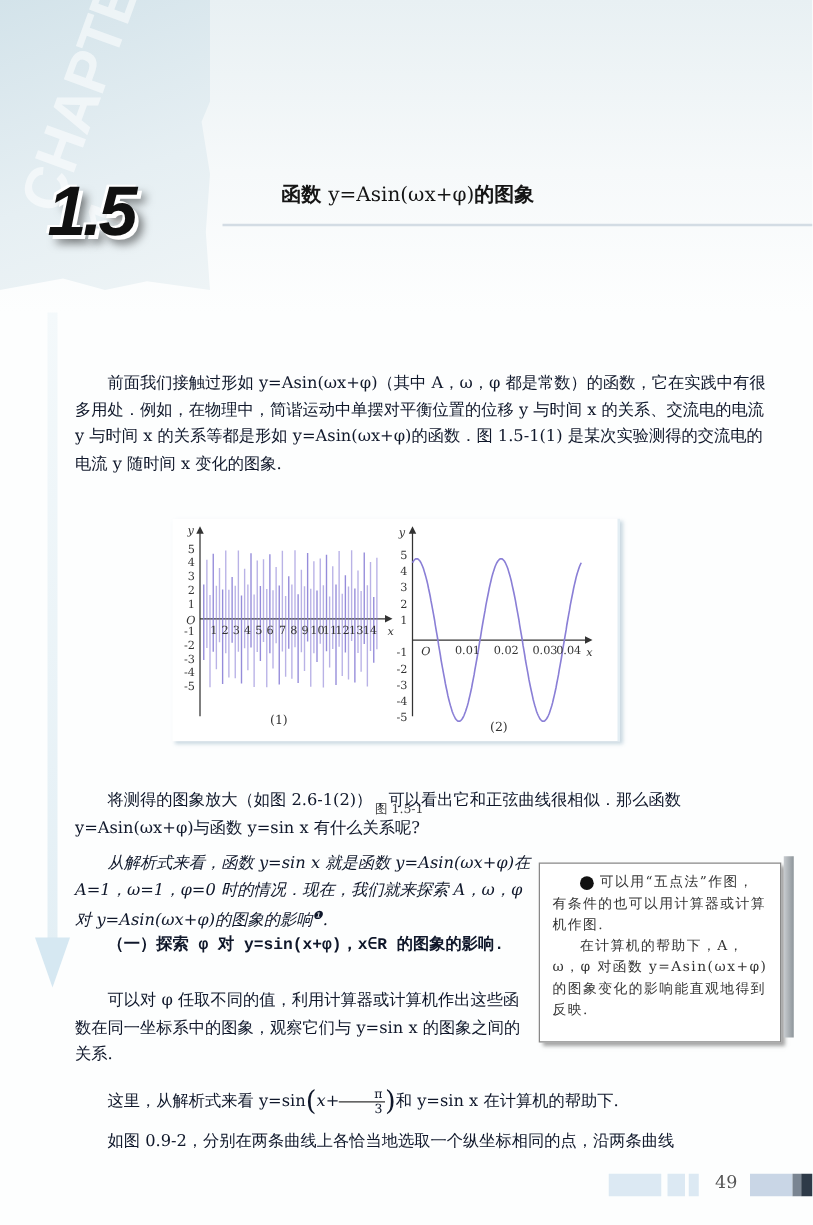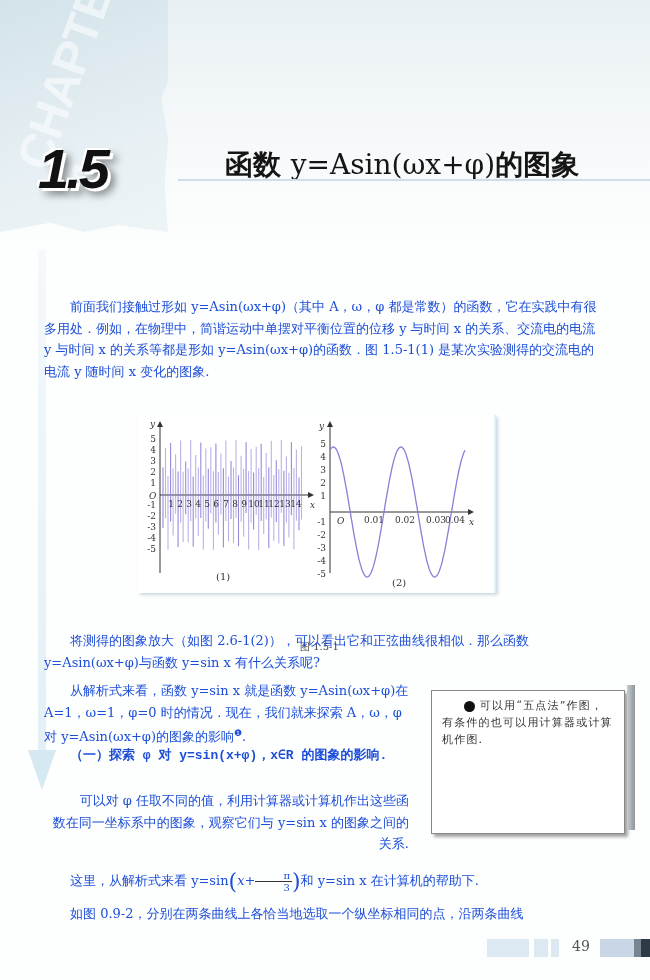--- a/index.html
+++ b/index.html
@@ -11,32 +11,32 @@
                    background:linear-gradient(160deg,#d3e3ea 0%,#e6eff3 60%,#eef4f6 100%);
                    box-shadow:4px 4px 8px rgba(120,150,160,0.35);
                    clip-path:polygon(0 0,100% 0,100% 35%,96% 42%,100% 60%,98% 80%,100% 100%,70% 97%,50% 100%,30% 96%,0 100%); }
   .chapter-word { position:absolute; left:-4px; top:72px; font-family:"Liberation Sans",sans-serif;
                   font-weight:bold; font-size:48px; color:rgba(255,255,255,0.55);
                   transform:rotate(-70deg); transform-origin:left top; letter-spacing:-1px;
                   left:6px; top:158px; }
   .sec-num { position:absolute; left:38px; top:136px; font-family:"Liberation Sans",sans-serif;
              font-weight:bold; font-style:italic; font-size:56px; color:#111;
              text-shadow:3px 3px 0 #fff, -2px -2px 0 #fff, 6px 6px 8px rgba(0,0,0,0.55); letter-spacing:-3px; }
-  .sec-title { position:absolute; left:225px; top:146px; font-size:28px; font-weight:bold; color:#151515;
+  .sec-title { position:absolute; left:225px; top:146px; font-size:16px; font-weight:bold; color:#151515;
                font-family:"DejaVu Sans","Liberation Sans",sans-serif; }
   .sec-title .math { font-family:"DejaVu Serif",serif; font-weight:normal; }
   .title-rule { position:absolute; left:178px; top:179px; width:472px; height:2px; background:#d3dce4; }
   .left-strip { position:absolute; left:0; top:250px; width:46px; height:560px;
                 border-left:0; }
   .left-strip .stem { position:absolute; left:38px; top:0; width:8px; height:510px;
                       background:linear-gradient(180deg,#f4f9fb,#e3eff5); }
   .left-strip .arrow { position:absolute; left:28px; top:500px; width:0; height:0;
                        border-left:14px solid transparent; border-right:14px solid transparent;
                        border-top:40px solid #d6e8f2; }
-  .p { position:absolute; left:44px; width:560px; font-size:13px; line-height:21.5px; color:#1d4ed8; }
+  .p { position:absolute; left:60px; width:560px; font-size:13px; line-height:21.5px; color:#0f172a; }
   .indent { text-indent:2em; }
   .fig-frame { position:absolute; left:138px; top:415px; width:356px; height:178px; background:#fff;
                box-shadow:2px 2px 3px rgba(140,170,190,0.45); border-right:2px solid #e3eef4; }
   .fig-caption-label { position:absolute; font-size:10px; color:#333; }
   .fig-title { position:absolute; left:300px; top:640px; font-size:10px; color:#444; }
   .side-note { position:absolute; left:431px; top:690px; width:172px; height:132px; background:#fff;
                border:1px solid #888; box-shadow:3px 3px 3px rgba(90,90,90,0.55);
                padding:6px 10px 4px 10px; font-size:11px; line-height:17px; color:#333; letter-spacing:1.2px; }
   .side-note .mark { display:inline-block; width:11px; height:11px; border-radius:50%; background:#111; color:#fff;
                      font-size:8px; text-align:center; line-height:11px; font-family:"DejaVu Sans",sans-serif; letter-spacing:0; }
@@ -196,32 +196,33 @@
       </g>
     </g>
   </svg>
   <div class="fig-caption-label" style="left:78px;top:156px;">(1)</div>
   <div class="fig-caption-label" style="left:254px;top:162px;">(2)</div>
 </div>
 <div class="fig-title">图 1.5-1</div>
 
 <div class="p indent" style="top:630px;">将测得的图象放大（如图 2.6-1(2)），可以看出它和正弦曲线很相似．那么函数 y=Asin(ωx+φ)与函数 y=sin x 有什么关系呢?</div>
 
-<div class="p indent" style="top:680px;width:365px;"><span>从解析式来看，函数 y=sin x 就是函数 y=Asin(ωx+φ)在 A=1，ω=1，φ=0 时的情况．现在，我们就来探索 A，ω，φ 对 y=Asin(ωx+φ)的图象的影响</span><sup style="font-size:9px;">❶</sup><span>.</span></div>
+<div class="p indent" style="top:680px;width:365px;font-style:italic;"><span>从解析式来看，函数 y=sin x 就是函数 y=Asin(ωx+φ)在 A=1，ω=1，φ=0 时的情况．现在，我们就来探索 A，ω，φ 对 y=Asin(ωx+φ)的图象的影响</span><sup style="font-size:9px;">❶</sup><span>.</span></div>
 
 <div class="p indent bold-heading" style="top:745px;width:365px;">（一）探索 φ 对 y=sin(x+φ)，x∈R 的图象的影响.</div>
 
-<div class="p indent" style="top:790px;width:365px;text-align:right;">可以对 φ 任取不同的值，利用计算器或计算机作出这些函数在同一坐标系中的图象，观察它们与 y=sin x 的图象之间的关系.</div>
+<div class="p indent" style="top:790px;width:365px;">可以对 φ 任取不同的值，利用计算器或计算机作出这些函数在同一坐标系中的图象，观察它们与 y=sin x 的图象之间的关系.</div>
 
 <div class="p indent" style="top:870px;"><span>这里，从解析式来看 y=sin</span><span class="big-paren">(</span><span style="font-style:italic;">x+</span><span class="frac"><span class="num">π</span><span>3</span></span><span class="big-paren">)</span><span>和 y=sin x 在计算机的帮助下.</span></div>
 
 <div class="p indent" style="top:903px;">如图 0.9-2，分别在两条曲线上各恰当地选取一个纵坐标相同的点，沿两条曲线</div>
 
 <div class="side-note">
   <div style="text-indent:2em;"><span class="mark">1</span> <span>可以用“五点法”作图，有条件的也可以用计算器或计算机作图.</span></div>
+  <div style="text-indent:2em;">在计算机的帮助下，A，ω，φ 对函数 y=Asin(ωx+φ)的图象变化的影响能直观地得到反映.</div>
 </div>
 <div class="side-edge"></div>
 
 <div class="footer-bar" style="left:487px;width:42px;background:#dce9f3;"></div>
 <div class="footer-bar" style="left:534px;width:14px;background:#dce9f3;"></div>
 <div class="footer-bar" style="left:551px;width:8px;background:#dce9f3;"></div>
 <div class="page-num">49</div>
 <div class="footer-bar" style="left:600px;width:34px;background:#c9d6e6;"></div>
 <div class="footer-bar" style="left:634px;width:7px;background:#7a8592;"></div>
 <div class="footer-bar" style="left:641px;width:9px;background:#2e3a48;"></div>

